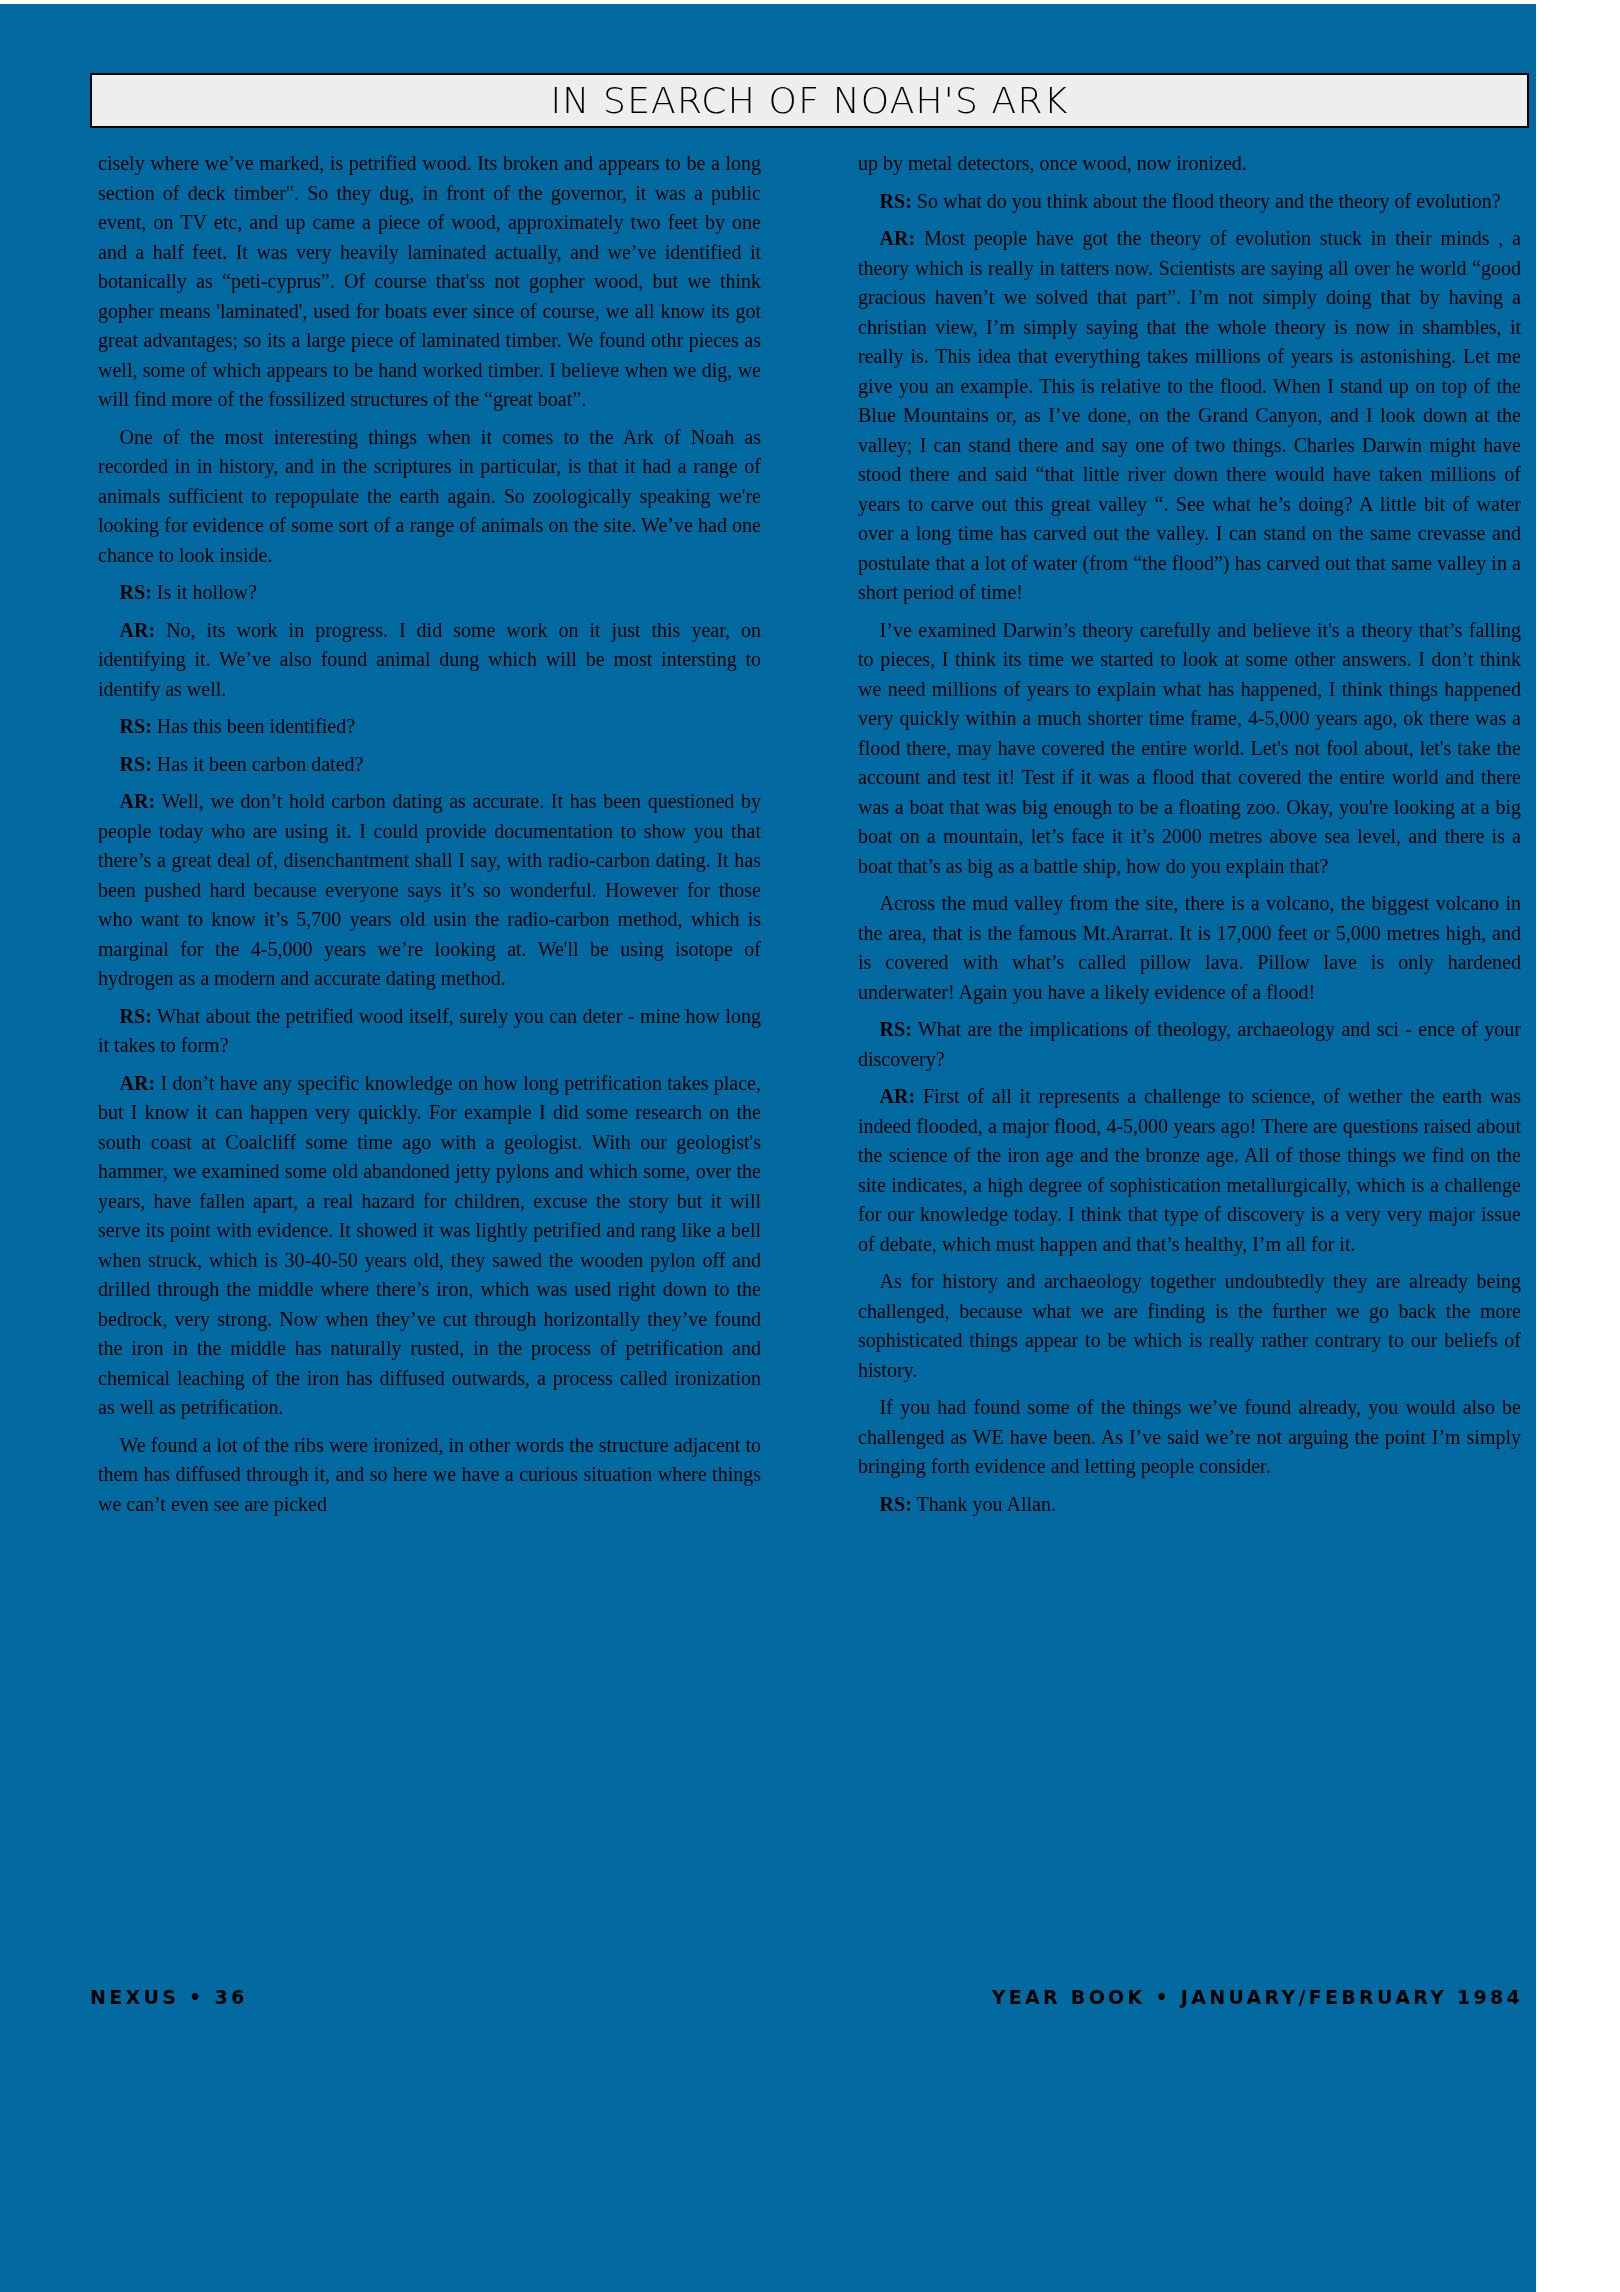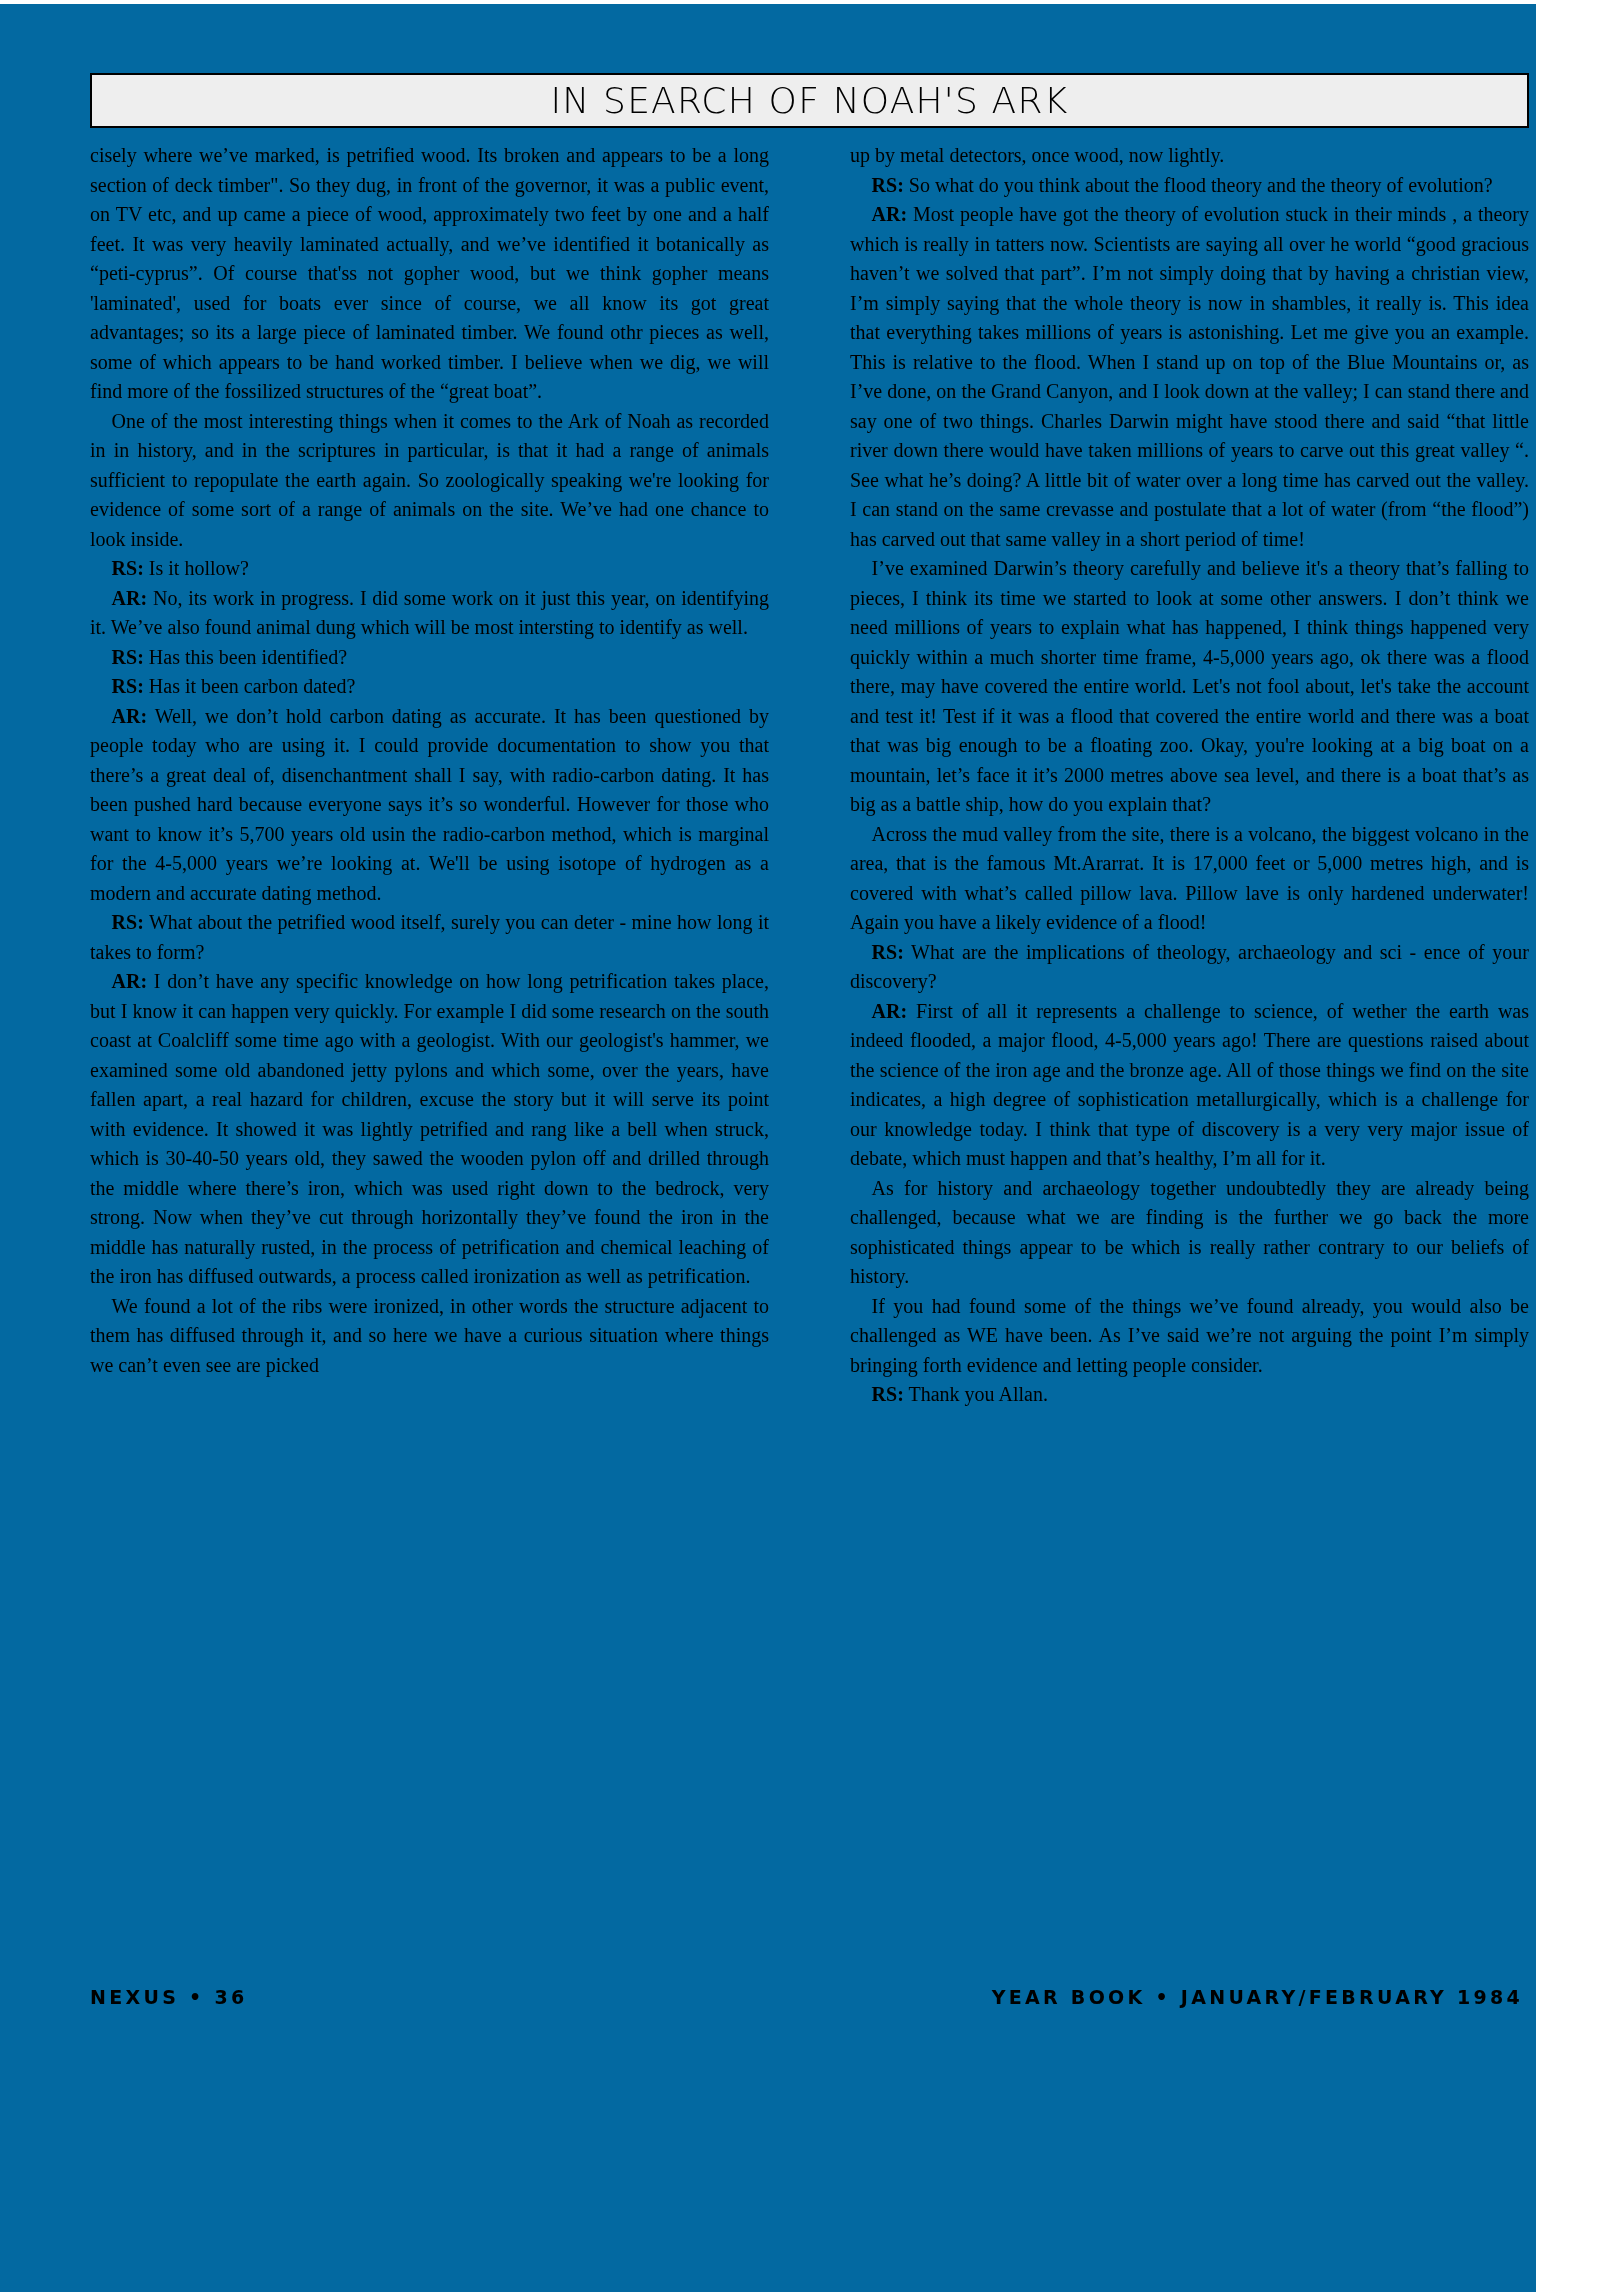--- a/index.html
+++ b/index.html
@@ -60,21 +60,21 @@
   }
   .column {
     width: 679px;
     font-size: 20px;
     line-height: 29.5px;
     text-align: justify;
     text-justify: inter-word;
     hyphens: manual;
   }
   .column p {
-    margin: 0;
+    margin: 8px;
     text-indent: 0;
   }
   .column p.indent {
     text-indent: 21.6px;
   }
   .column p.dialogue {
     text-indent: 21.6px;
   }
   .spk {
     font-weight: bold;
@@ -116,21 +116,21 @@
         <p class="dialogue"><span class="spk">RS:</span><span class="q"> Is it hollow?</span></p>
         <p class="dialogue"><span class="spk">AR:</span><span class=""> No, its work in progress. I did some work on it just this year, on identifying it. We’ve also found animal dung which will be most intersting to identify as well.</span></p>
         <p class="dialogue"><span class="spk">RS:</span><span class="q"> Has this been identified?</span></p>
         <p class="dialogue"><span class="spk">RS:</span><span class="q"> Has it been carbon dated?</span></p>
         <p class="dialogue"><span class="spk">AR:</span><span class=""> Well, we don’t hold carbon dating as accurate. It has been questioned by people today who are using it. I could provide documentation to show you that there’s a great deal of, disenchantment shall I say, with radio-carbon dating. It has been pushed hard because everyone says it’s so wonderful. However for those who want to know it’s 5,700 years old usin the radio-carbon method, which is marginal for the 4-5,000 years we’re looking at. We'll be using isotope of hydrogen as a modern and accurate dating method.</span></p>
         <p class="dialogue"><span class="spk">RS:</span><span class="q"> What about the petrified wood itself, surely you can deter - mine how long it takes to form?</span></p>
         <p class="dialogue"><span class="spk">AR:</span><span class=""> I don’t have any specific knowledge on how long petrification takes place, but I know it can happen very quickly. For example I did some research on the south coast at Coalcliff some time ago with a geologist. With our geologist's hammer, we examined some old abandoned jetty pylons and which some, over the years, have fallen apart, a real hazard for children, excuse the story but it will serve its point with evidence. It showed it was lightly petrified and rang like a bell when struck, which is 30-40-50 years old, they sawed the wooden pylon off and drilled through the middle where there’s iron, which was used right down to the bedrock, very strong. Now when they’ve cut through horizontally they’ve found the iron in the middle has naturally rusted, in the process of petrification and chemical leaching of the iron has diffused outwards, a process called ironization as well as petrification.</span></p>
         <p class="indent">We found a lot of the ribs were ironized, in other words the structure adjacent to them has diffused through it, and so here we have a curious situation where things we can’t even see are picked</p>
       </div>
     <div class="column" id="col-right">
-        <p class="">up by metal detectors, once wood, now lightly.</p>
+        <p class="">up by metal detectors, once wood, now ironized.</p>
         <p class="dialogue"><span class="spk">RS:</span><span class="q"> So what do you think about the flood theory and the theory of evolution?</span></p>
         <p class="dialogue"><span class="spk">AR:</span><span class=""> Most people have got the theory of evolution stuck in their minds , a theory which is really in tatters now. Scientists are saying all over he world “good gracious haven’t we solved that part”. I’m not simply doing that by having a christian view, I’m simply saying that the whole theory is now in shambles, it really is. This idea that everything takes millions of years is astonishing. Let me give you an example. This is relative to the flood. When I stand up on top of the Blue Mountains or, as I’ve done, on the Grand Canyon, and I look down at the valley; I can stand there and say one of two things. Charles Darwin might have stood there and said “that little river down there would have taken millions of years to carve out this great valley “. See what he’s doing? A little bit of water over a long time has carved out the valley. I can stand on the same crevasse and postulate that a lot of water (from “the flood”) has carved out that same valley in a short period of time!</span></p>
         <p class="indent">I’ve examined Darwin’s theory carefully and believe it's a theory that’s falling to pieces, I think its time we started to look at some other answers. I don’t think we need millions of years to explain what has happened, I think things happened very quickly within a much shorter time frame, 4-5,000 years ago, ok there was a flood there, may have covered the entire world. Let's not fool about, let's take the account and test it! Test if it was a flood that covered the entire world and there was a boat that was big enough to be a floating zoo. Okay, you're looking at a big boat on a mountain, let’s face it it’s 2000 metres above sea level, and there is a boat that’s as big as a battle ship, how do you explain that?</p>
         <p class="indent">Across the mud valley from the site, there is a volcano, the biggest volcano in the area, that is the famous Mt.Ararrat. It is 17,000 feet or 5,000 metres high, and is covered with what’s called pillow lava. Pillow lave is only hardened underwater! Again you have a likely evidence of a flood!</p>
         <p class="dialogue"><span class="spk">RS:</span><span class="q"> What are the implications of theology, archaeology and sci - ence of your discovery?</span></p>
         <p class="dialogue"><span class="spk">AR:</span><span class=""> First of all it represents a challenge to science, of wether the earth was indeed flooded, a major flood, 4-5,000 years ago! There are questions raised about the science of the iron age and the bronze age. All of those things we find on the site indicates, a high degree of sophistication metallurgically, which is a challenge for our knowledge today. I think that type of discovery is a very very major issue of debate, which must happen and that’s healthy, I’m all for it.</span></p>
         <p class="indent">As for history and archaeology together undoubtedly they are already being challenged, because what we are finding is the further we go back the more sophisticated things appear to be which is really rather contrary to our beliefs of history.</p>
         <p class="indent">If you had found some of the things we’ve found already, you would also be challenged as WE have been. As I’ve said we’re not arguing the point I’m simply bringing forth evidence and letting people consider.</p>
         <p class="dialogue"><span class="spk">RS:</span><span class="q"> Thank you Allan.</span></p>
       </div>

